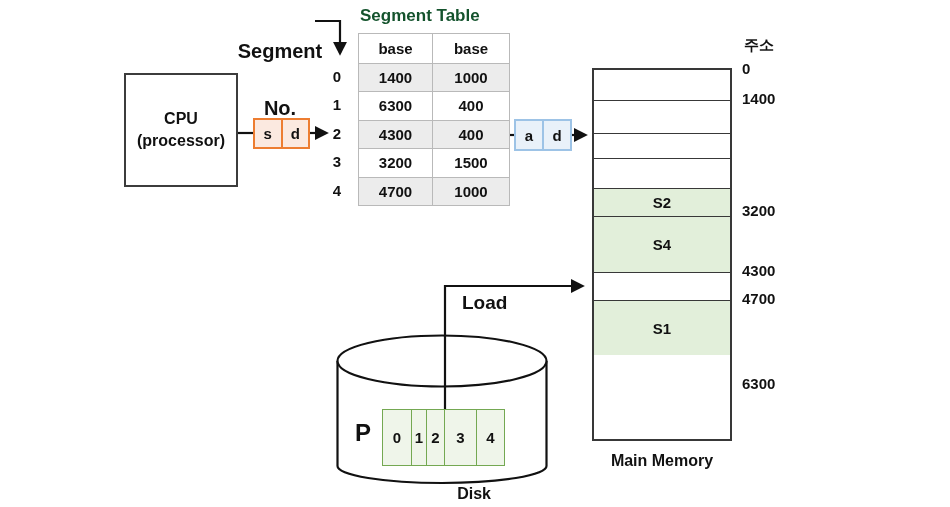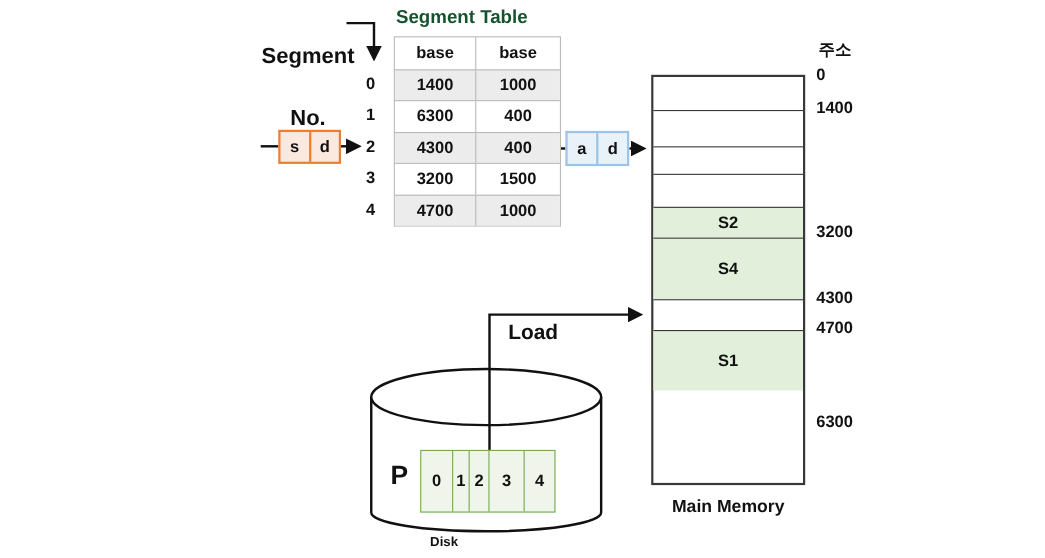--- a/index.html
+++ b/index.html
@@ -11,21 +11,21 @@
   .canvas * { box-sizing:border-box; }
   .abs { position:absolute; }
   svg.overlay { position:absolute; left:0; top:0; width:950px; height:507px; }
 
   
   .lbl { position:absolute; white-space:pre; }
   .seg-no { left:236px; top:4px; width:88px; text-align:center; font-size:20px; line-height:19px; }
   .table-title { left:360px; top:6px; font-size:17px; color:#14532d; }
   .addr-hdr { left:744px; top:36px; font-size:15px; }
   .mem-caption { left:582px; top:452px; width:160px; text-align:center; font-size:16px; }
-  .disk-caption { left:391px; top:485px; width:100px; text-align:left; font-size:12px; }
+  .disk-caption { left:391px; top:485px; width:100px; text-align:right; font-size:16px; }
   .load-lbl { left:462px; top:292px; font-size:19px; }
   .p-lbl { left:355px; top:419px; font-size:24px; }
 
   
   .cpu {
     left:124px; top:73px; width:114px; height:114px;
     border:2px solid #3c3c3c; display:flex; flex-direction:column;
     align-items:center; justify-content:center; font-size:16px; line-height:22px;
     background:#fff;
   }
@@ -88,20 +88,24 @@
 
     <path d="M445,411 L445,286 L582,286" fill="none" stroke="#111" stroke-width="2.2" marker-end="url(#ah)"></path>
   </svg>
 
   <div class="lbl seg-no">
     <div>Segment</div>
     <div>No.</div>
   </div>
   <div class="lbl table-title">Segment Table</div>
 
+  <div class="abs cpu">
+    <div>CPU</div>
+    <div>(processor)</div>
+  </div>
 
   <div class="abs reg reg-sd">
     <div class="reg-cell">s</div>
     <div class="reg-cell">d</div>
   </div>
 
   <div class="abs row-nums">
     <div class="row-num">0</div>
     <div class="row-num">1</div>
     <div class="row-num">2</div>

